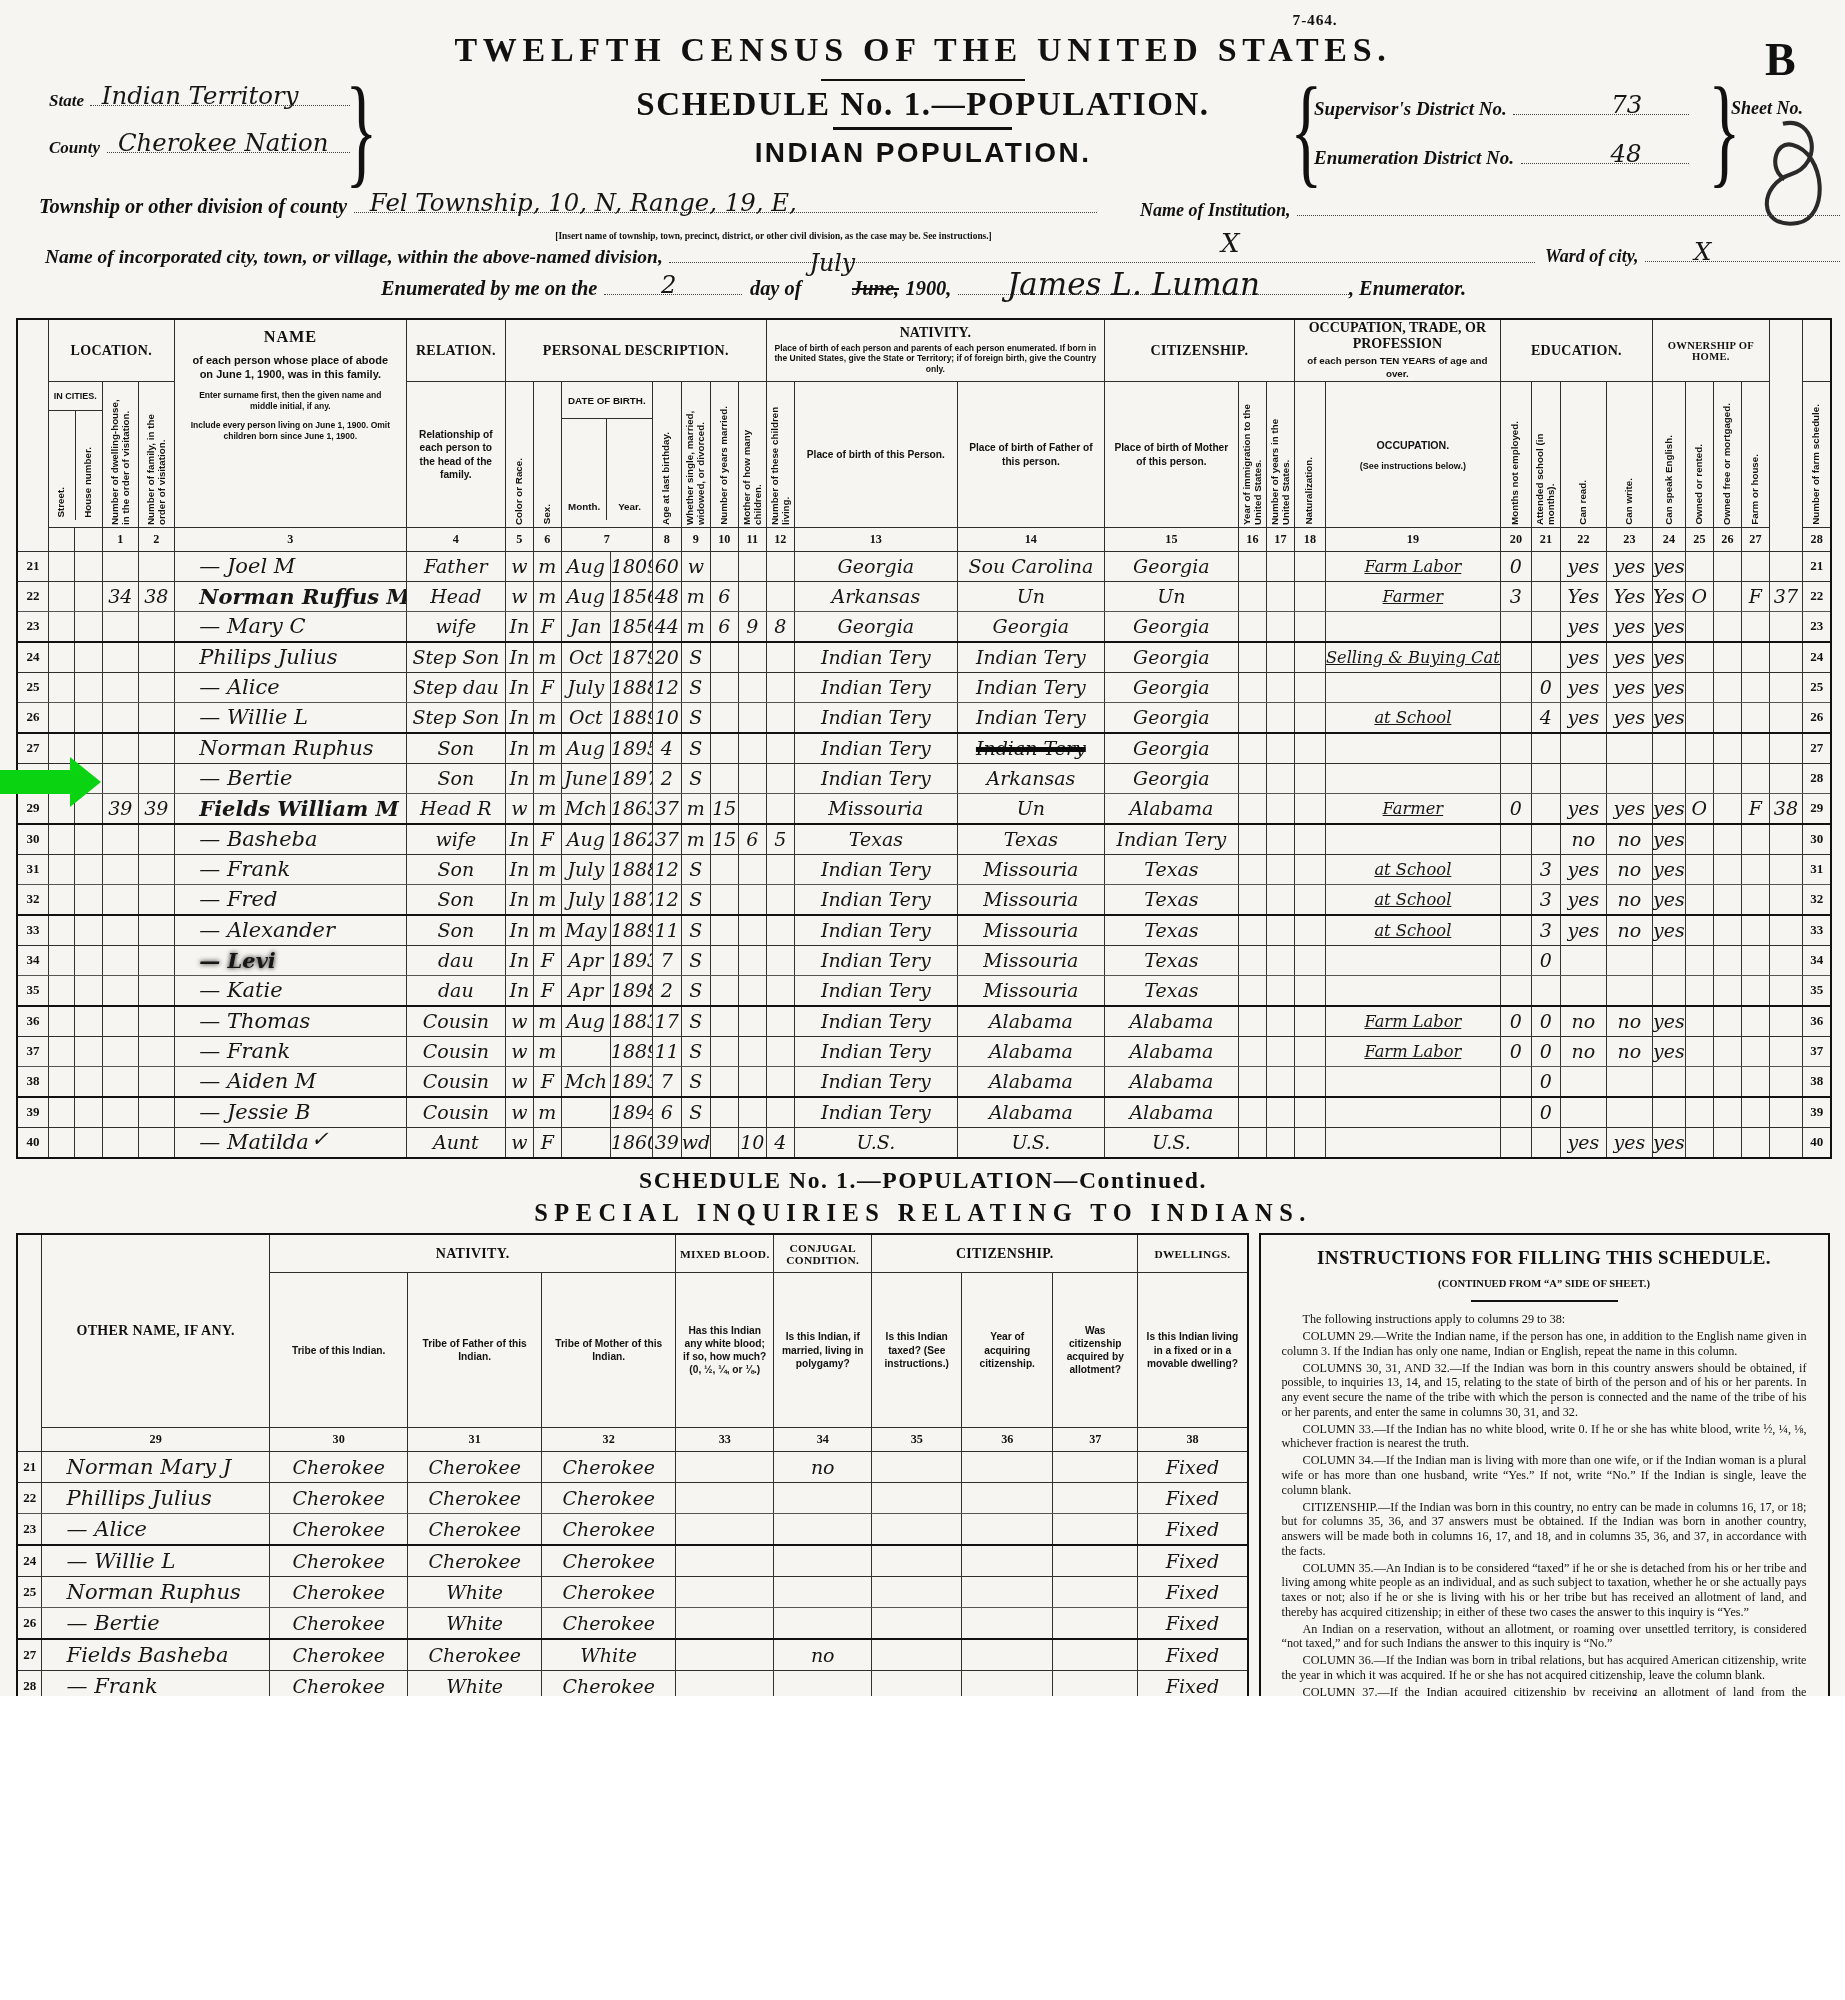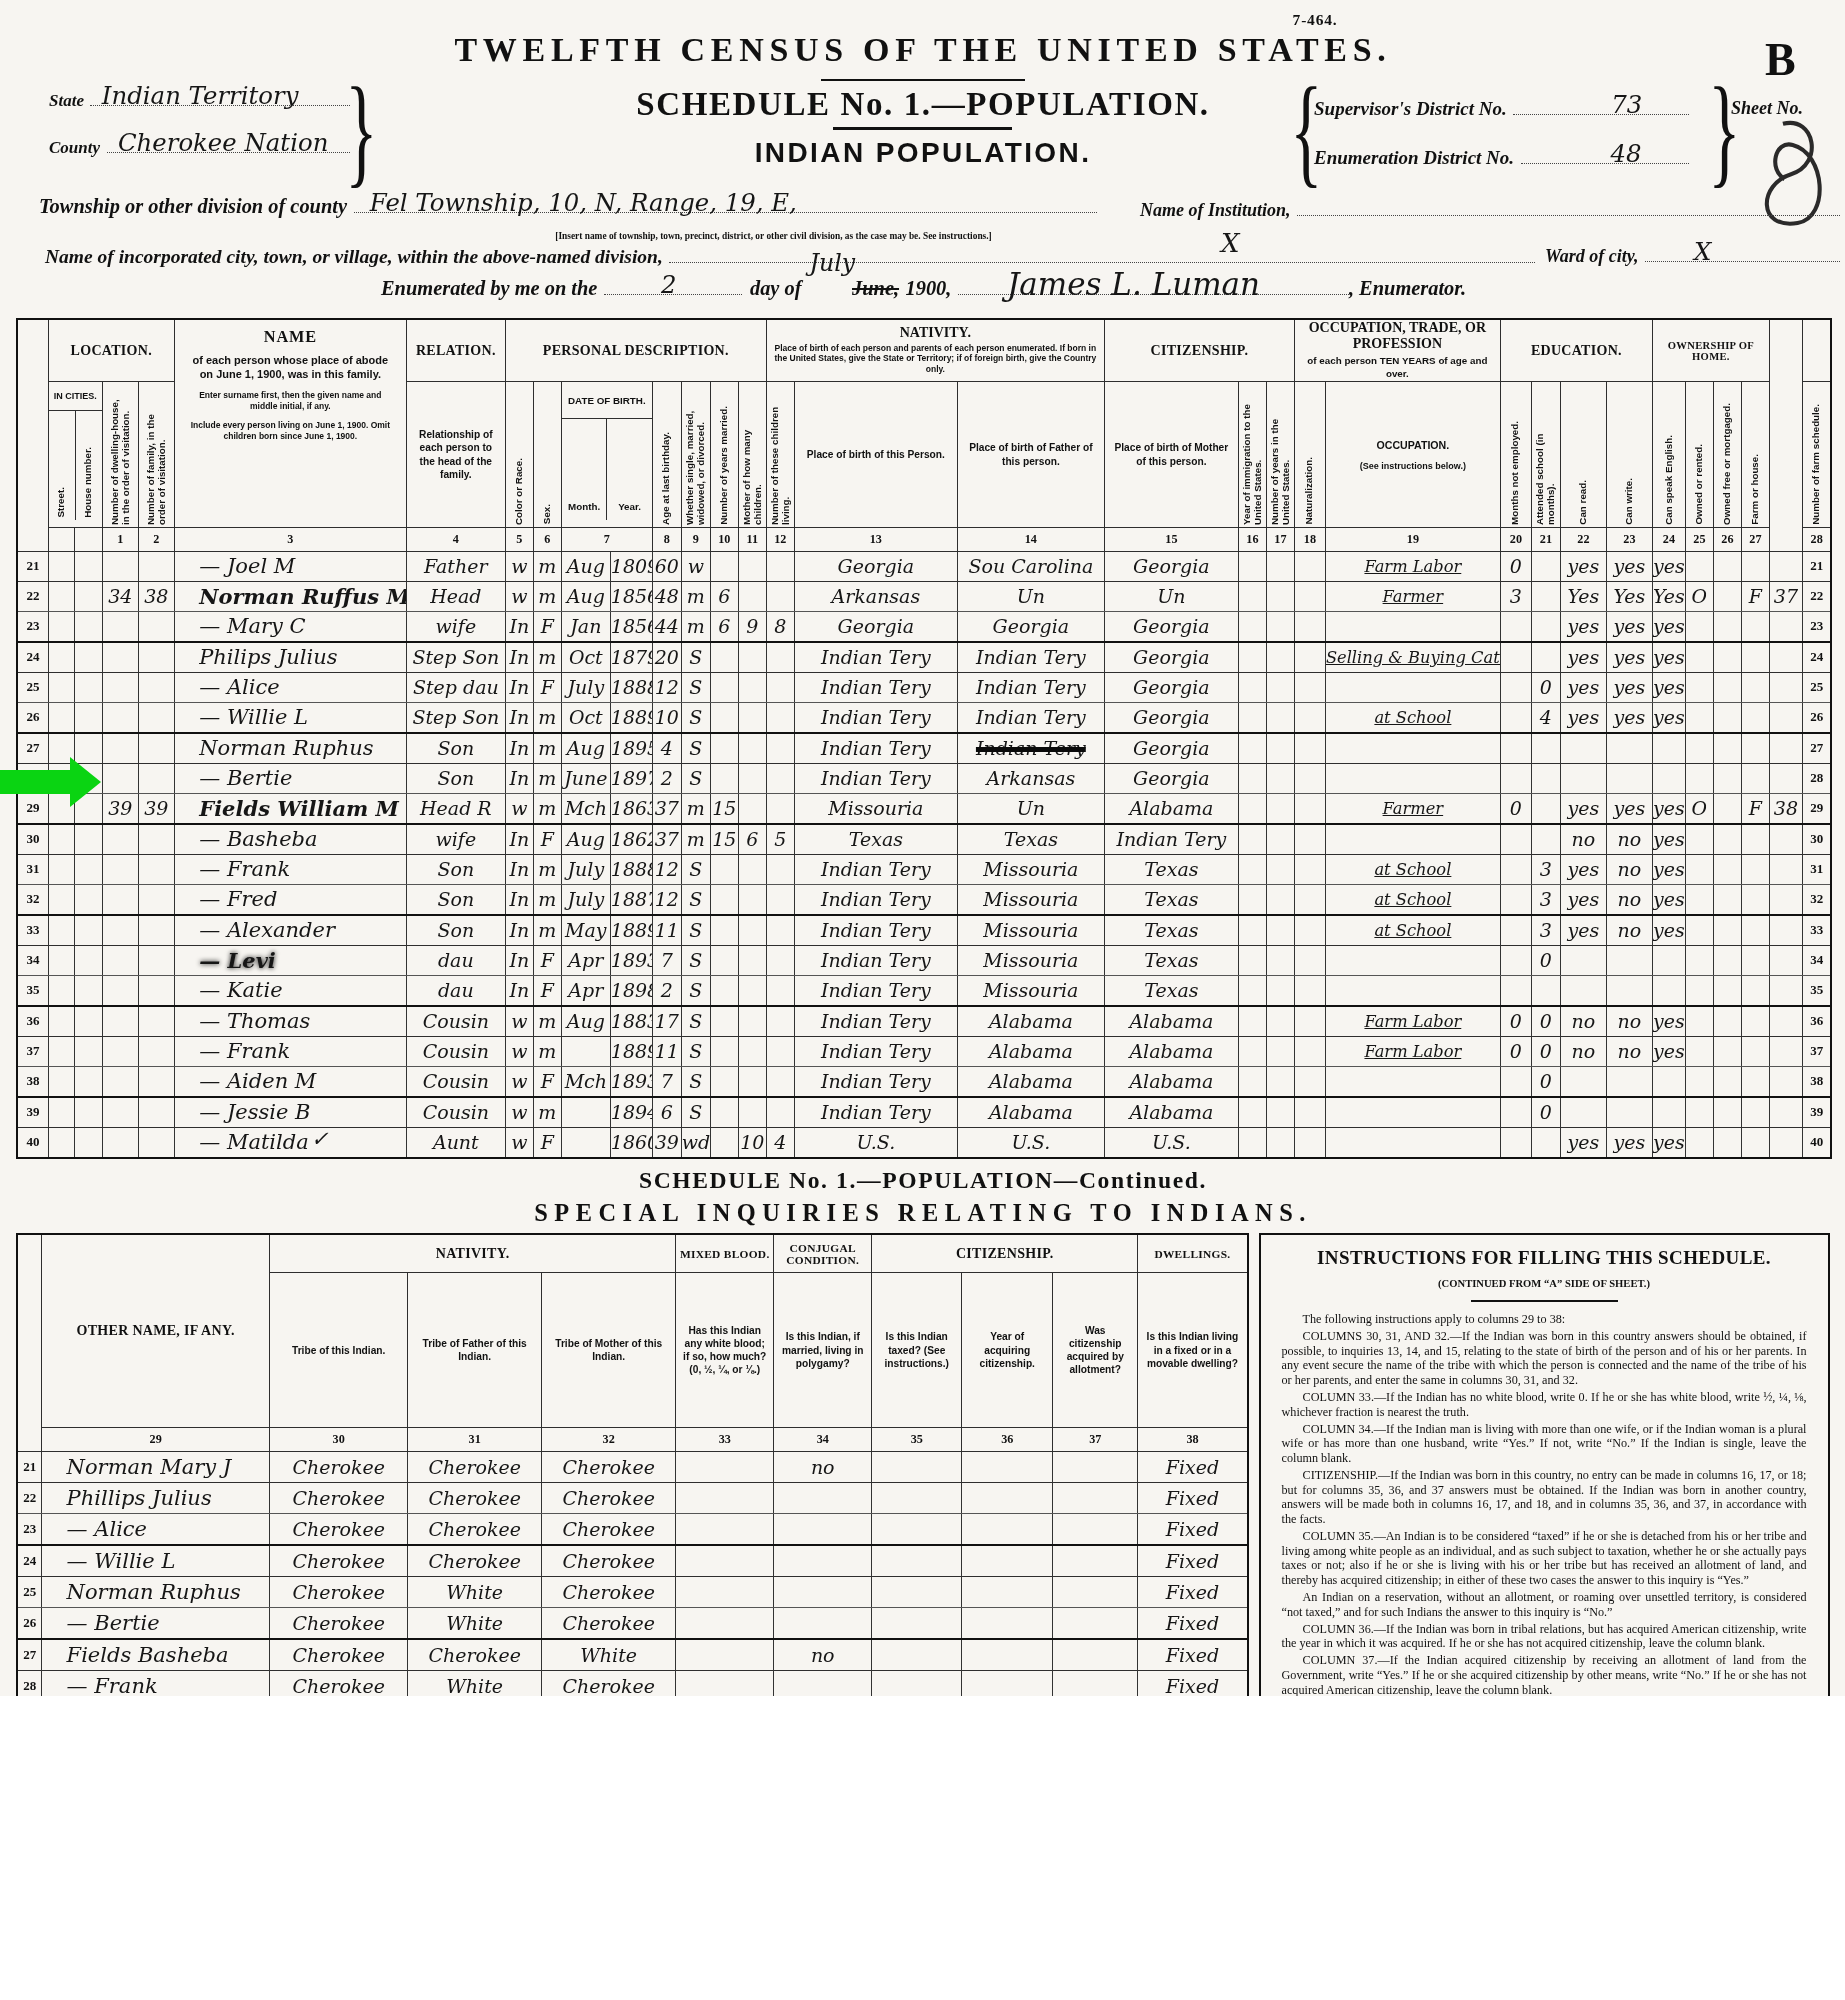--- a/index.html
+++ b/index.html
@@ -1397,20 +1397,21 @@
           </tr>
         </tbody>
     </table>
 
     <div class="instr">
       <div class="instr-title">INSTRUCTIONS FOR FILLING THIS SCHEDULE.</div>
       <div class="instr-sub">(CONTINUED FROM “A” SIDE OF SHEET.)</div>
       <div class="instr-rule"></div>
       <div id="instr-body">
           <p>The following instructions apply to columns 29 to 38:</p>
+          <p>COLUMN 29.—Write the Indian name, if the person has one, in addition to the English name given in column 3.  If the Indian has only one name, Indian or English, repeat the name in this column.</p>
           <p>COLUMNS 30, 31, AND 32.—If the Indian was born in this country answers should be obtained, if possible, to inquiries 13, 14, and 15, relating to the state of birth of the person and of his or her parents.  In any event secure the name of the tribe with which the person is connected and the name of the tribe of his or her parents, and enter the same in columns 30, 31, and 32.</p>
           <p>COLUMN 33.—If the Indian has no white blood, write 0.  If he or she has white blood, write ½, ¼, ⅛, whichever fraction is nearest the truth.</p>
           <p>COLUMN 34.—If the Indian man is living with more than one wife, or if the Indian woman is a plural wife or has more than one husband, write “Yes.”  If not, write “No.”  If the Indian is single, leave the column blank.</p>
           <p>CITIZENSHIP.—If the Indian was born in this country, no entry can be made in columns 16, 17, or 18; but for columns 35, 36, and 37 answers must be obtained.  If the Indian was born in another country, answers will be made both in columns 16, 17, and 18, and in columns 35, 36, and 37, in accordance with the facts.</p>
           <p>COLUMN 35.—An Indian is to be considered “taxed” if he or she is detached from his or her tribe and living among white people as an individual, and as such subject to taxation, whether he or she actually pays taxes or not; also if he or she is living with his or her tribe but has received an allotment of land, and thereby has acquired citizenship; in either of these two cases the answer to this inquiry is “Yes.”</p>
           <p>An Indian on a reservation, without an allotment, or roaming over unsettled territory, is considered “not taxed,” and for such Indians the answer to this inquiry is “No.”</p>
           <p>COLUMN 36.—If the Indian was born in tribal relations, but has acquired American citizenship, write the year in which it was acquired.  If he or she has not acquired citizenship, leave the column blank.</p>
           <p>COLUMN 37.—If the Indian acquired citizenship by receiving an allotment of land from the Government, write “Yes.”  If he or she acquired citizenship by other means, write “No.”  If he or she has not acquired American citizenship, leave the column blank.</p>
         </div>
     </div>

